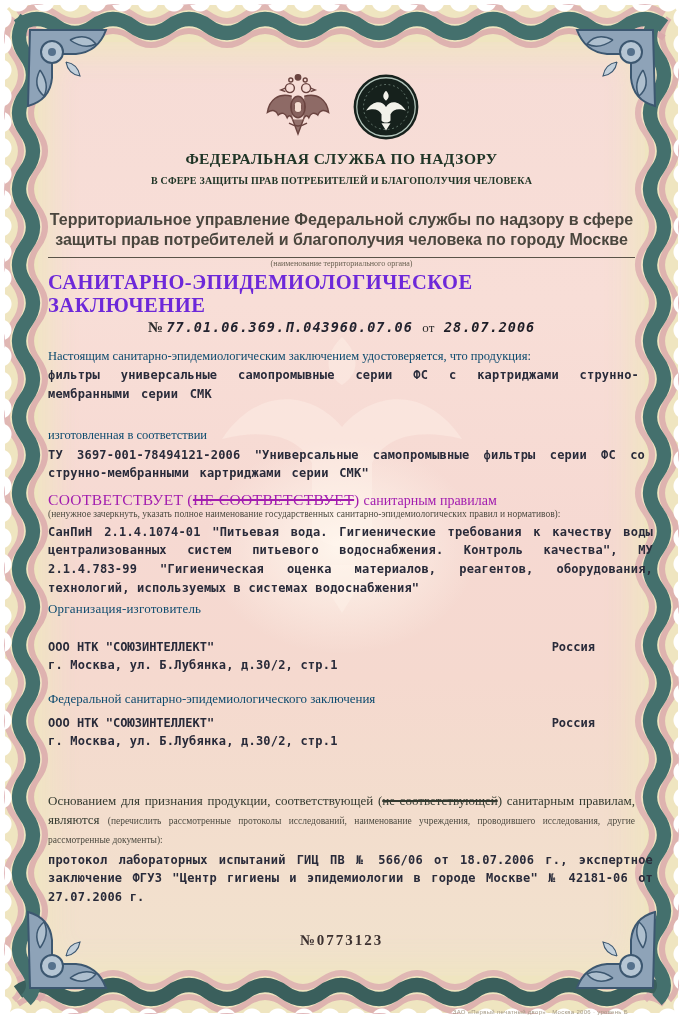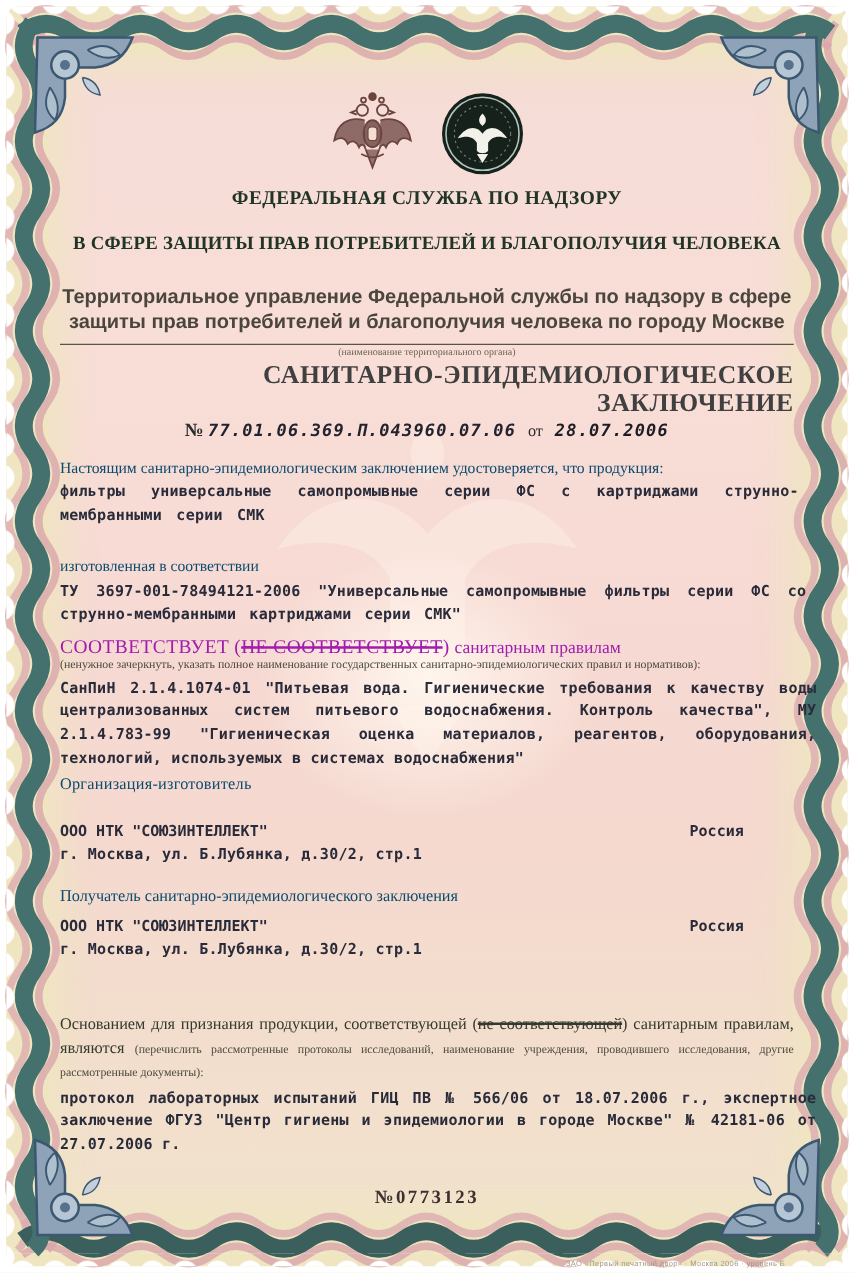--- a/index.html
+++ b/index.html
@@ -28,27 +28,27 @@
       radial-gradient(ellipse 190px 150px at 50% 54%, rgba(255,247,238,0.95), rgba(255,247,238,0) 72%),
       linear-gradient(180deg,#f6dcd6 0%,#f8ded7 28%,#f6d9d2 52%,#f5d9cf 68%,#f3ddcd 82%,#f1e2cd 100%);
     box-shadow:inset 0 0 26px 14px rgba(239,229,194,0.95);}
   .watermark{position:absolute;left:50%;top:47%;transform:translate(-50%,-50%);opacity:.45;z-index:1;}
 
   .content{position:absolute;inset:52px 48px;z-index:4;color:#2c3a31;}
 
   .emblems{display:flex;justify-content:center;align-items:center;gap:16px;margin-top:18px;height:74px;}
   .hdr{ text-align:center;font-weight:bold;color:#203527;}
   .hdr1{margin-top:6px;font-size:15.5px;letter-spacing:.4px;}
-  .hdr2{margin-top:19px;font-size:15px;letter-spacing:.2px;}
+  .hdr2{margin-top:7px;font-size:10px;letter-spacing:.2px;}
   .terr{margin-top:24px;text-align:center;font-family:"Liberation Sans",sans-serif;
         font-weight:bold;font-size:16px;color:#4a463e;line-height:1.25;}
   .rule{margin-top:7px;border-top:1.5px solid #5a5348;height:0;}
   .rule-cap{text-align:center;font-size:8px;color:#6a6152;margin-top:1px;}
-  .title{margin-top:3px;text-align:right;font-weight:bold;font-size:20.5px;
-         letter-spacing:.5px;color:#404040;}
+  .title{margin-top:3px;text-align:left;font-weight:bold;font-size:20.5px;
+         letter-spacing:.5px;color:#6d28d9;}
   .numline{margin-top:2px;text-align:center;font-size:14px;color:#2b2b2b;}
   .numline .no{font-size:15px;font-weight:bold;}
   .numline .num{font-family:"DejaVu Sans Mono",monospace;font-weight:bold;letter-spacing:1px;font-size:13.5px;color:#23232f;font-style:italic;}
   .numline .ot{font-size:13px;margin:0 6px;}
   .numline .date{font-family:"DejaVu Sans Mono",monospace;font-weight:bold;font-style:italic;
                  letter-spacing:1px;font-size:13.5px;color:#1d1d26;}
   .serif-p{font-size:12.5px;color:#0c4a6e;line-height:1.3;}
   .intro{margin-top:12px;}
   .mono{font-family:"DejaVu Sans Mono",monospace;font-weight:bold;font-size:12px;
         color:#292b3a;line-height:1.55;letter-spacing:.2px;text-align:justify;}
@@ -185,21 +185,21 @@
 
     <div class="mono sanpin">СанПиН 2.1.4.1074-01 "Питьевая вода. Гигиенические требования к качеству воды централизованных систем питьевого водоснабжения. Контроль качества", МУ 2.1.4.783-99 "Гигиеническая оценка материалов, реагентов, оборудования, технологий, используемых в системах водоснабжения"</div>
 
     <div class="serif-p org-label">Организация-изготовитель</div>
     <div class="org-row">
       <span class="name mono-inline">ООО НТК "СОЮЗИНТЕЛЛЕКТ"</span>
       <span class="country mono-inline">Россия</span>
     </div>
     <div class="mono org-addr" style="text-align:left;">г. Москва, ул. Б.Лубянка, д.30/2, стр.1</div>
 
-    <div class="serif-p recip-label">Получатель санитарно-эпидемиологического заключения</div>
+    <div class="serif-p recip-label">Федеральной санитарно-эпидемиологического заключения</div>
     <div class="org-row" style="margin-top:8px;">
       <span class="name mono-inline">ООО НТК "СОЮЗИНТЕЛЛЕКТ"</span>
       <span class="country mono-inline">Россия</span>
     </div>
     <div class="mono org-addr" style="text-align:left;">г. Москва, ул. Б.Лубянка, д.30/2, стр.1</div>
 
     <div class="basis">
       <span>Основанием для признания продукции, соответствующей (</span><span class="struck">не соответствующей</span><span>) санитарным правилам, являются </span>
       <span class="small-cap">(перечислить рассмотренные протоколы исследований, наименование учреждения, проводившего исследования, другие рассмотренные документы):</span>
     </div>

